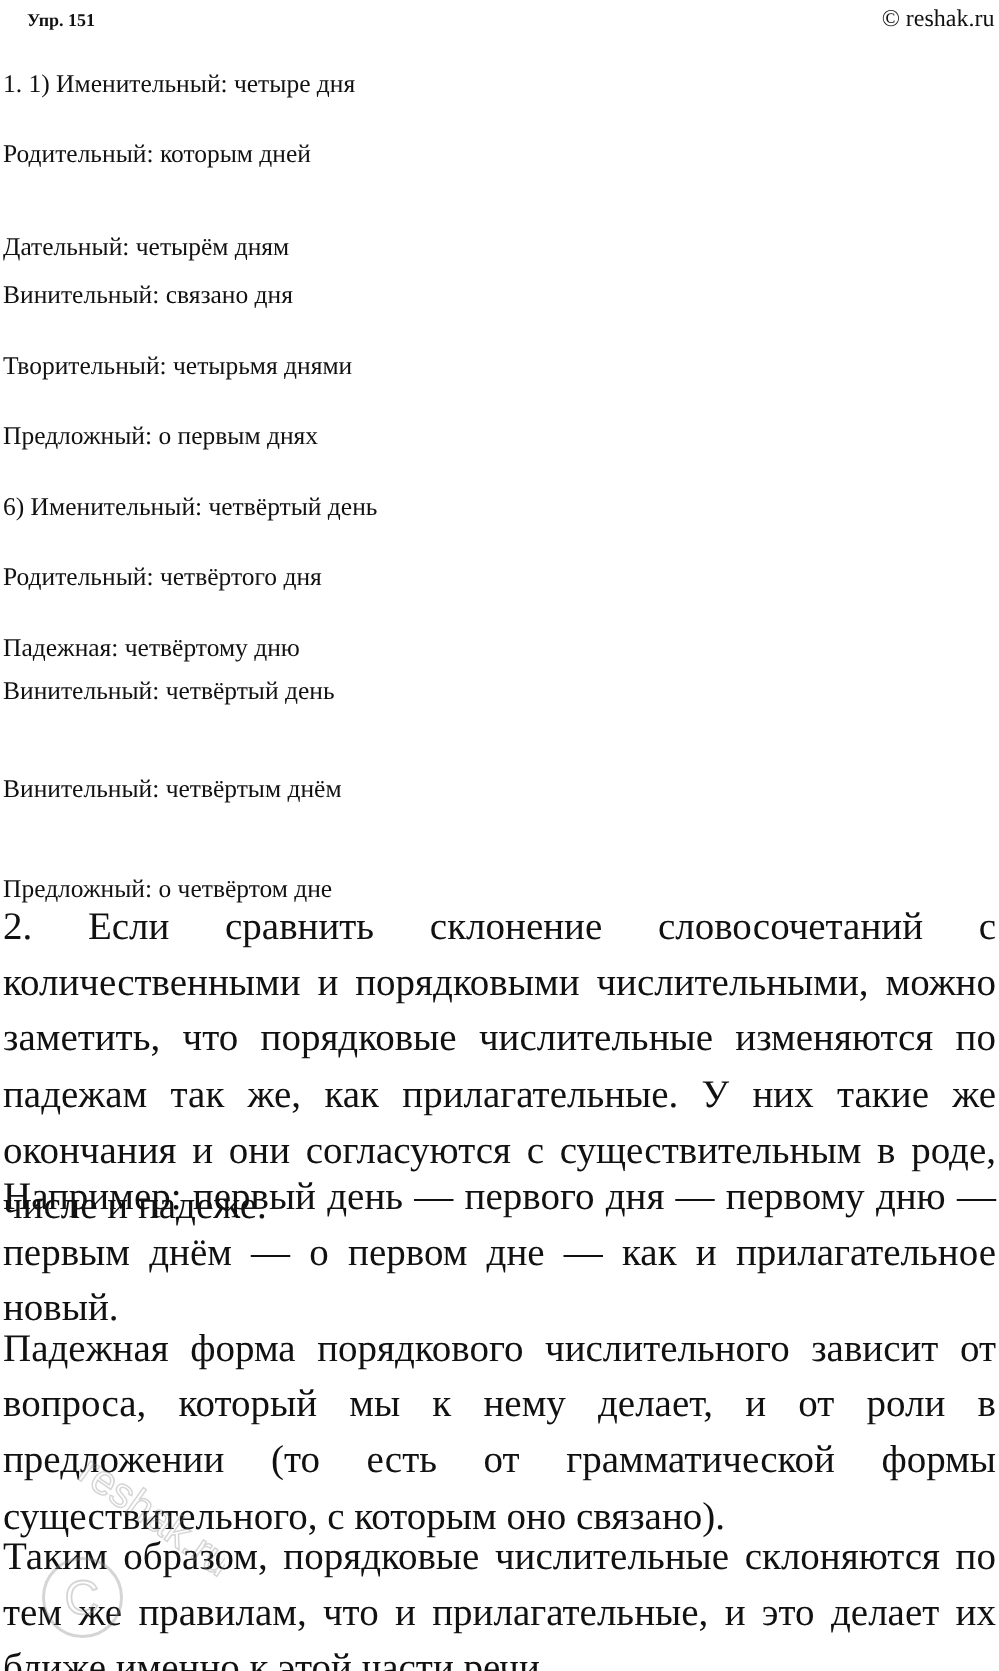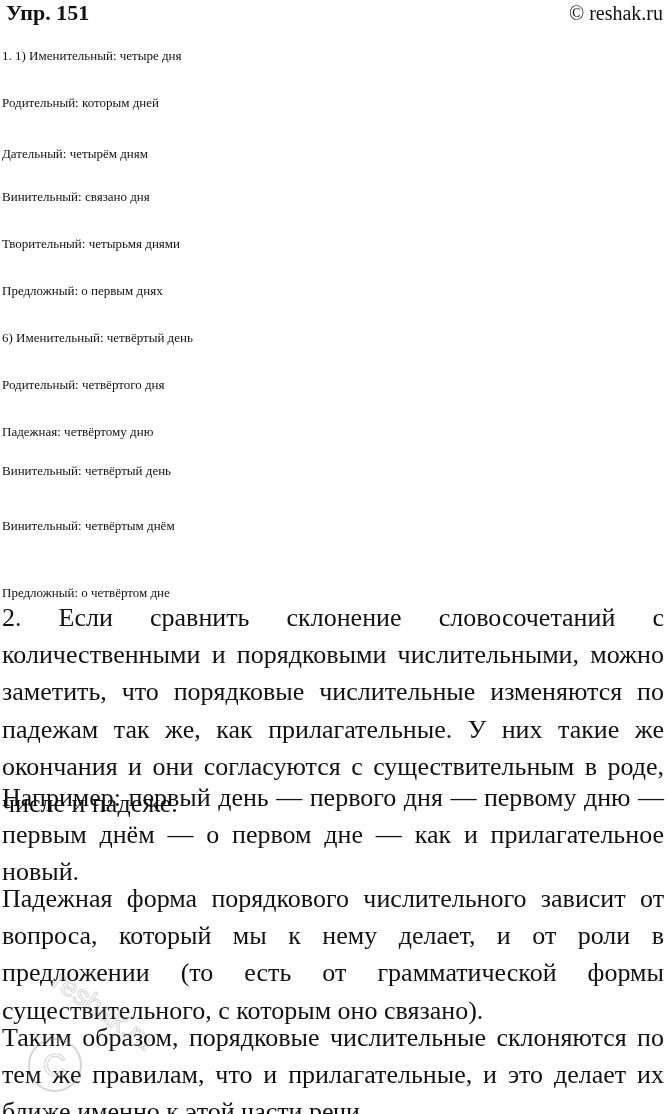--- a/index.html
+++ b/index.html
@@ -11,35 +11,35 @@
       font-family: "Liberation Serif", "DejaVu Serif", serif;
       color: #111111;
     }
     .header {
       position: absolute;
       top: 0; left: 0; right: 0;
       height: 30px;
     }
     .ex-title {
       position: absolute;
-      left: 6px; top: 0px;
+      left: 18px; top: 0px;
       font-weight: bold;
-      font-size: 22px;
+      font-size: 12px;
       line-height: 26px;
     }
     .copyright {
       position: absolute;
       right: 3px; top: 0px;
-      font-size: 20px;
+      font-size: 16px;
       line-height: 26px;
     }
     .line {
       position: absolute;
       left: 2px;
-      font-size: 13px;
+      font-size: 17px;
       line-height: 26px;
       white-space: nowrap;
     }
     .para {
       position: absolute;
       left: 2px;
       width: 662px;
       font-size: 26px;
       line-height: 37.2px;
       text-align: justify;
@@ -59,31 +59,31 @@
 <body>
 
 <div class="header">
   <div class="ex-title">Упр. 151</div>
   <div class="copyright">© reshak.ru</div>
 </div>
 
 <div>
   <div class="line" style="top:43px">1. 1) Именительный: четыре дня</div>
   <div class="line" style="top:90px">Родительный: которым дней</div>
-  <div class="line" style="top:141px">Дательный: четырём дням</div>
+  <div class="line" style="top:152px">Дательный: четырём дням</div>
   <div class="line" style="top:184px">Винительный: связано дня</div>
   <div class="line" style="top:231px">Творительный: четырьмя днями</div>
   <div class="line" style="top:278px">Предложный: о первым днях</div>
 </div>
 
 <div>
   <div class="line" style="top:325px">6) Именительный: четвёртый день</div>
   <div class="line" style="top:372px">Родительный: четвёртого дня</div>
   <div class="line" style="top:419px">Падежная: четвёртому дню</div>
-  <div class="line" style="top:458px">Винительный: четвёртый день</div>
+  <div class="line" style="top:448px">Винительный: четвёртый день</div>
   <div class="line" style="top:513px">Винительный: четвёртым днём</div>
   <div class="line" style="top:580px">Предложный: о четвёртом дне</div>
 </div>
 
 <div>
   <p class="para" style="top:599px; margin:0">2. Если сравнить склонение словосочетаний с количественными и порядковыми числительными, можно заметить, что порядковые числительные изменяются по падежам так же, как прилагательные. У них такие же окончания и они согласуются с существительным в роде, числе и падеже.</p>
   <p class="para" style="top:779px; margin:0">Например: первый день — первого дня — первому дню — первым днём — о первом дне — как и прилагательное новый.</p>
   <p class="para" style="top:880px; margin:0">Падежная форма порядкового числительного зависит от вопроса, который мы к нему делает, и от роли в предложении (то есть от грамматической формы существительного, с которым оно связано).</p>
   <p class="para" style="top:1019px; margin:0">Таким образом, порядковые числительные склоняются по тем же правилам, что и прилагательные, и это делает их ближе именно к этой части речи.</p>
 </div>

